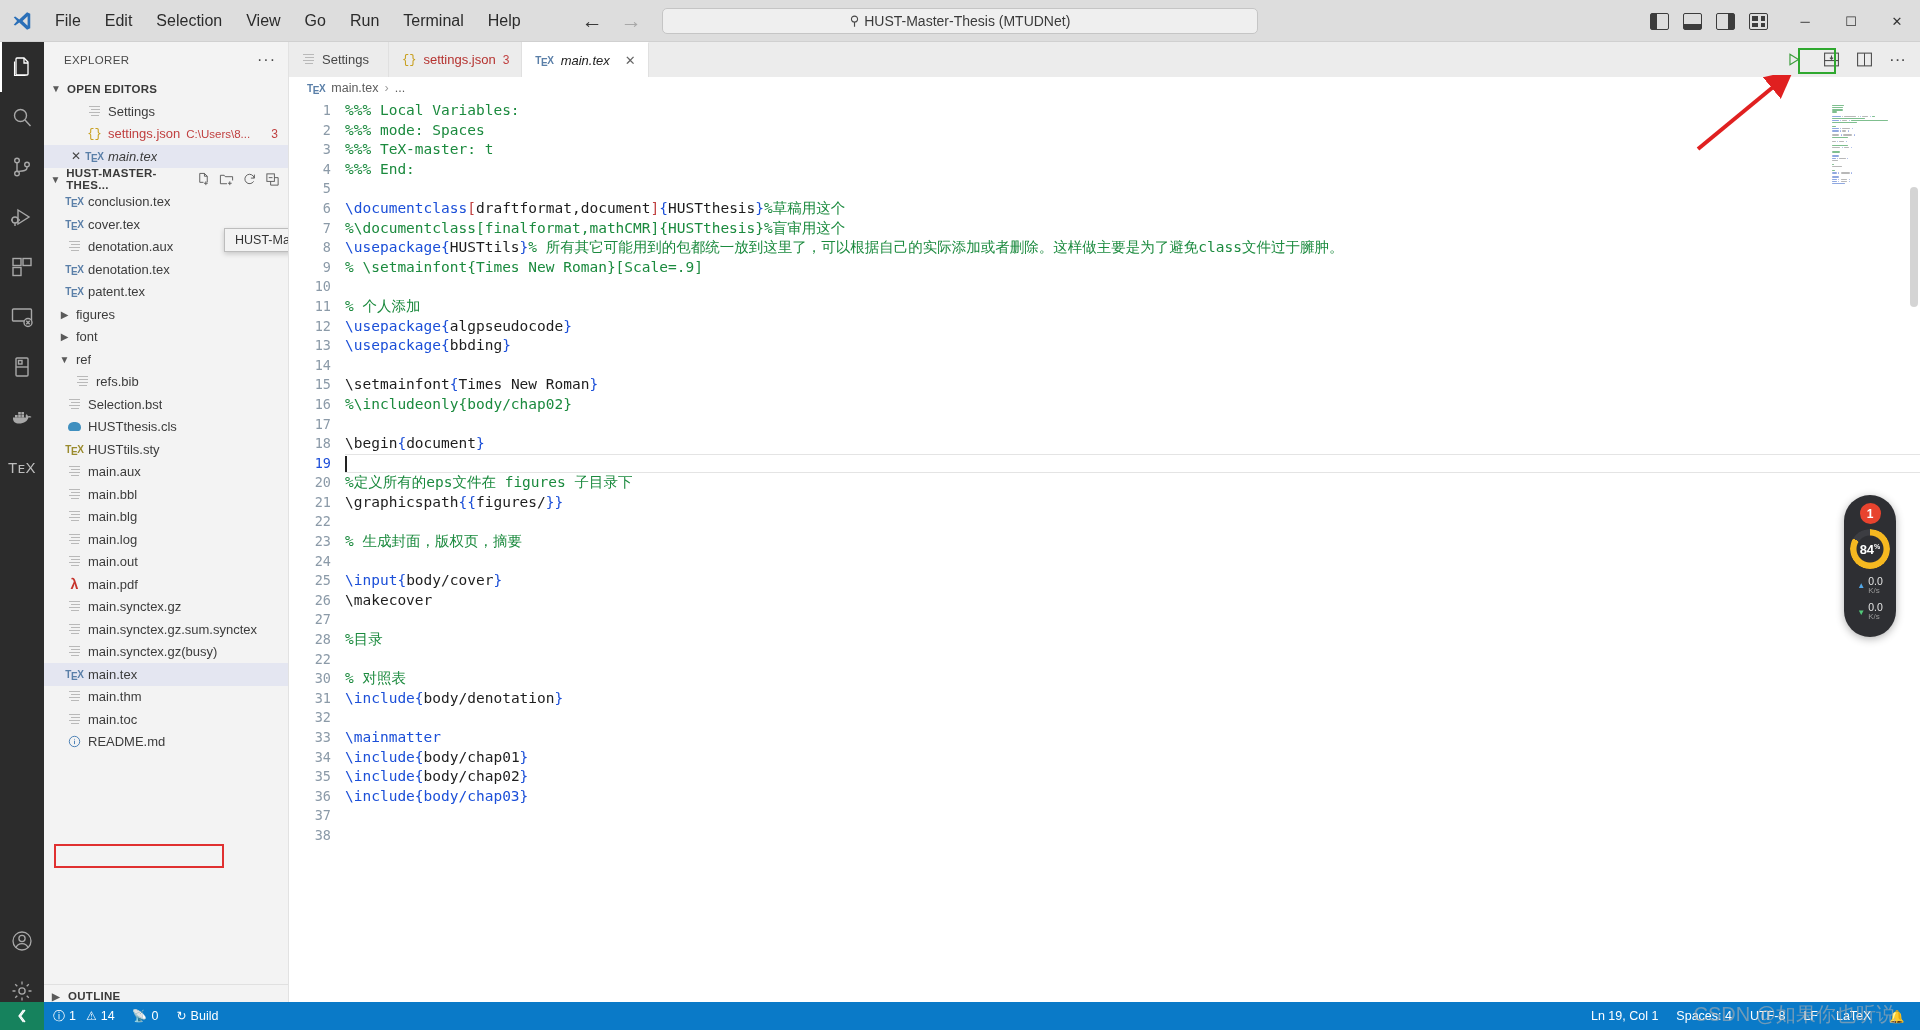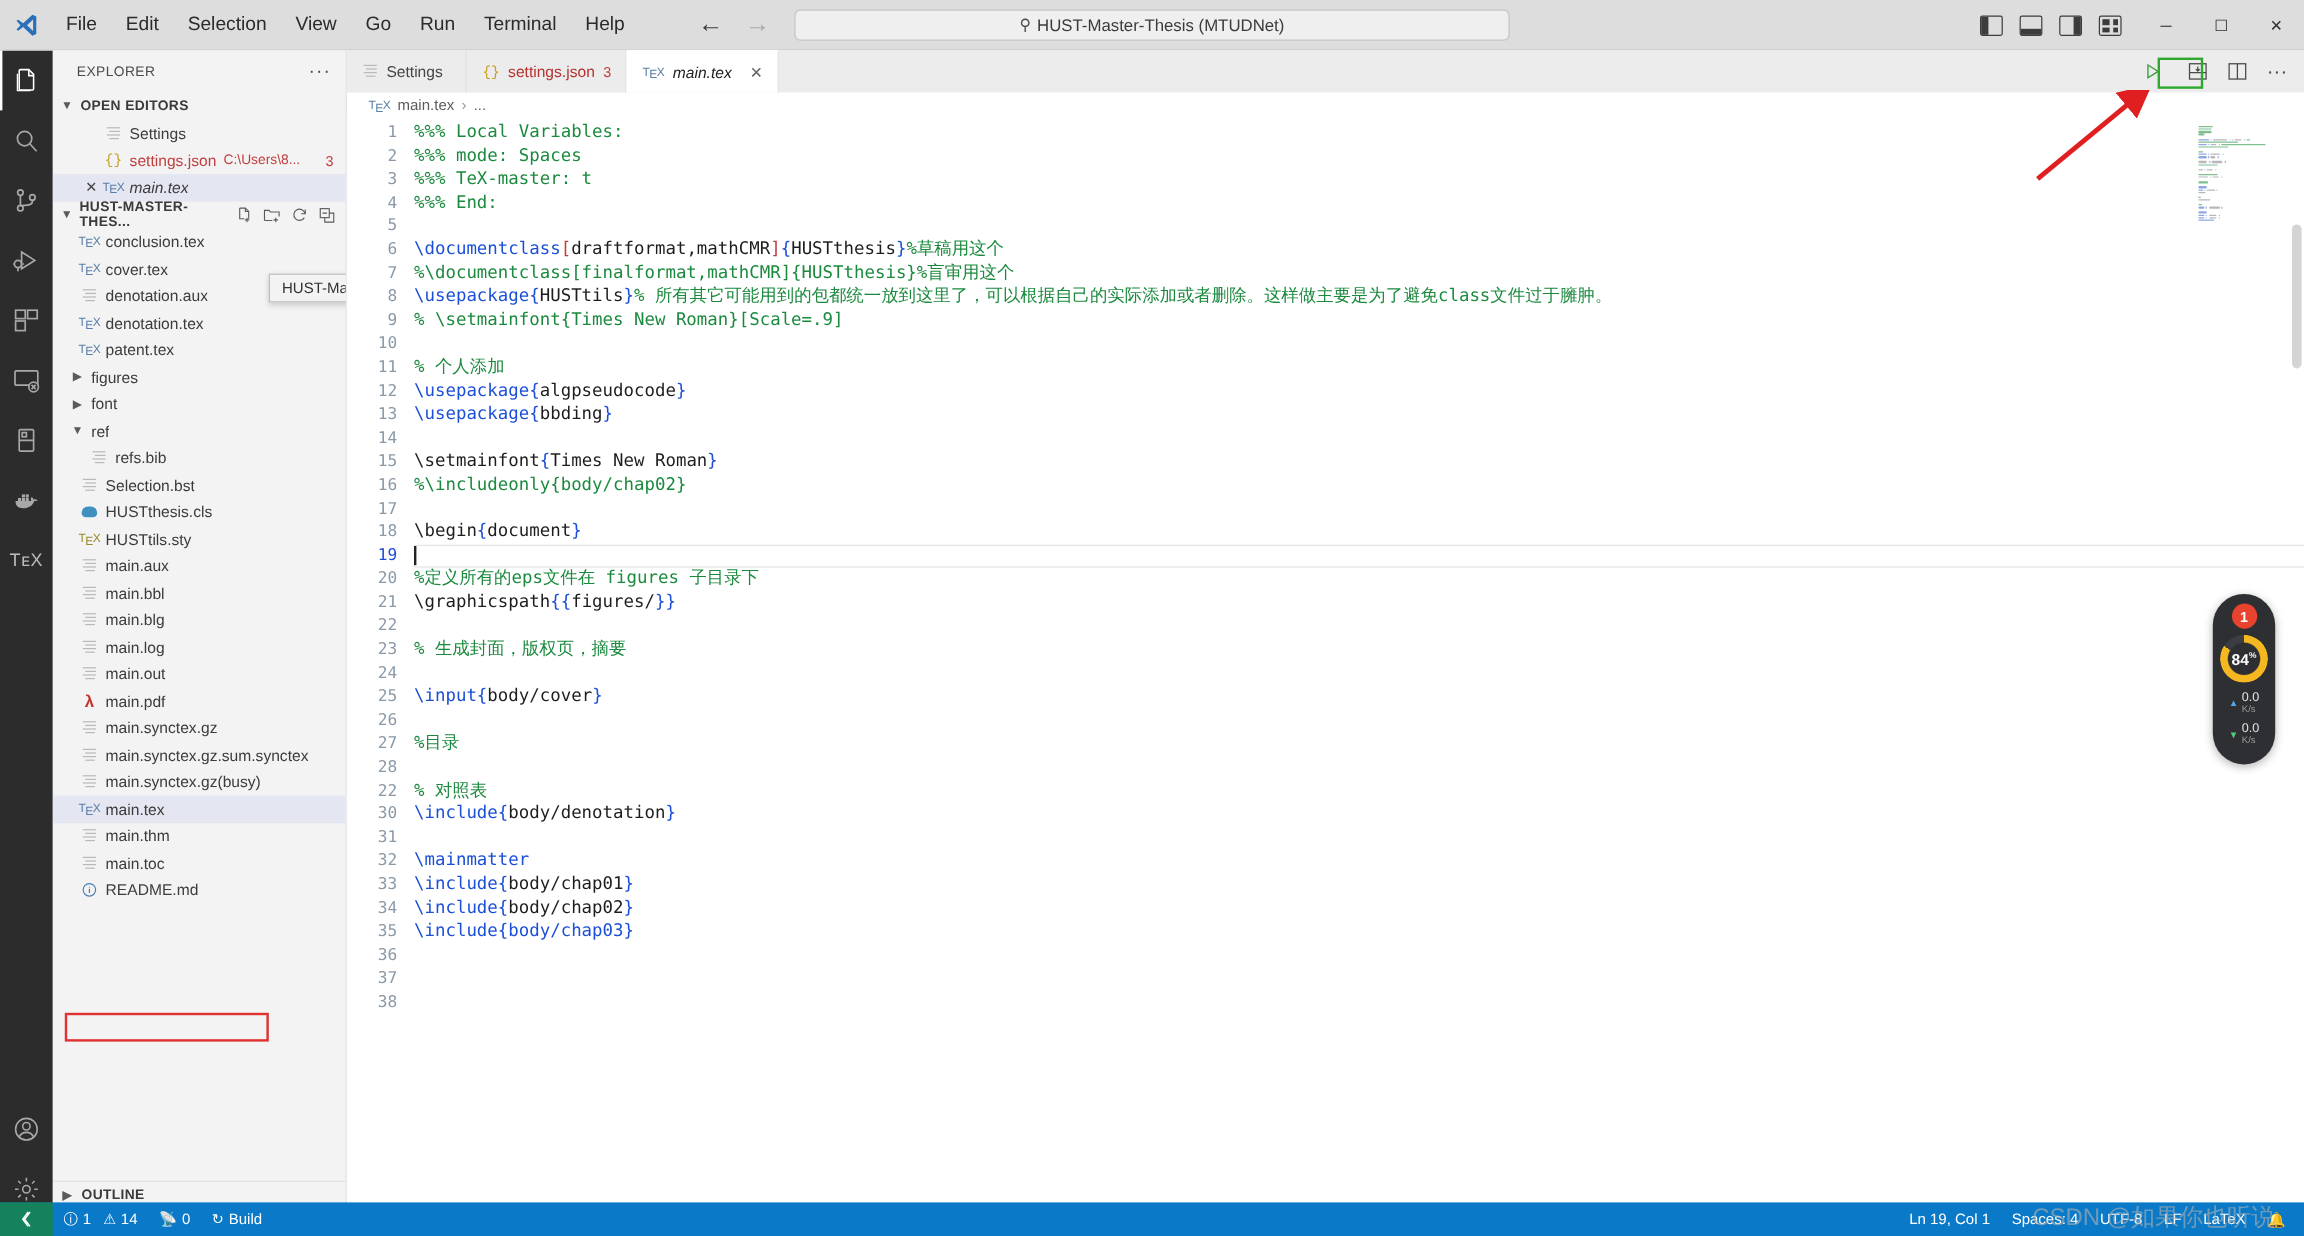--- a/index.html
+++ b/index.html
@@ -104,21 +104,21 @@
   }
   .row.selected { background: #e4e6f1; }
   .row .ico { width: 17px; height: 17px; flex: 0 0 17px; margin-right: 5px; display:flex; align-items:center; justify-content:center; }
   .row .txt { overflow: hidden; text-overflow: ellipsis; }
   .row .sub { color: #c04040; font-size: 11.5px; margin-left: 6px; }
   .row .badge { color: #c04040; font-size: 12px; margin-left: auto; padding-right: 6px; }
   .row .xclose { width: 20px; text-align:center; font-size: 12px; color: #444; flex:0 0 20px; }
   .row.italic .txt { font-style: italic; }
 
   
-  .texico { font-size: 10px; color: #5a7fa8; font-weight: 400; letter-spacing: -0.4px; }
+  .texico { font-size: 10px; color: #5a7fa8; font-weight: 700; letter-spacing: -0.4px; }
   .texico .e { position: relative; top: 2px; font-size: 10px; }
   .texico-y { color: #9a8b2e; }
   .lines-ico { width: 13px; height: 11px; display:block; position: relative; }
   .lines-ico::before {
     content:""; position:absolute; inset:0;
     background:
       linear-gradient(#b9b9b9,#b9b9b9) 1px 0/11px 1.4px no-repeat,
       linear-gradient(#b9b9b9,#b9b9b9) 3px 3px/9px 1.4px no-repeat,
       linear-gradient(#b9b9b9,#b9b9b9) 1px 6px/11px 1.4px no-repeat,
       linear-gradient(#b9b9b9,#b9b9b9) 3px 9px/8px 1.4px no-repeat;
@@ -703,40 +703,41 @@
           <div>36</div>
           <div>37</div>
           <div>38</div>
         </div>
       <div class="codelines" id="codelines">
           <div class="cl"><span class="cm">%%% Local Variables:</span></div>
           <div class="cl"><span class="cm">%%% mode: Spaces</span></div>
           <div class="cl"><span class="cm">%%% TeX-master: t</span></div>
           <div class="cl"><span class="cm">%%% End:</span></div>
           <div class="cl"><span class="pl"></span></div>
-          <div class="cl"><span class="kw">\documentclass</span><span class="brk">[</span><span class="pl">draftformat,mathCMR</span><span class="brk">]</span><span class="br">{</span><span class="pl">HUSTthesis</span><span class="br">}</span><span class="cm">%草稿用这个</span></div>
+          <div class="cl"><span class="kw">\documentclass</span><span class="brk">[</span><span class="pl">draftformat,document</span><span class="brk">]</span><span class="br">{</span><span class="pl">HUSTthesis</span><span class="br">}</span><span class="cm">%草稿用这个</span></div>
           <div class="cl"><span class="cm">%\documentclass[finalformat,mathCMR]{HUSTthesis}%盲审用这个</span></div>
           <div class="cl"><span class="kw">\usepackage</span><span class="br">{</span><span class="pl">HUSTtils</span><span class="br">}</span><span class="cm">% 所有其它可能用到的包都统一放到这里了，可以根据自己的实际添加或者删除。这样做主要是为了避免class文件过于臃肿。</span></div>
           <div class="cl"><span class="cm">% \setmainfont{Times New Roman}[Scale=.9]</span></div>
           <div class="cl"><span class="pl"></span></div>
           <div class="cl"><span class="cm">% 个人添加</span></div>
           <div class="cl"><span class="kw">\usepackage</span><span class="br">{</span><span class="pl">algpseudocode</span><span class="br">}</span></div>
           <div class="cl"><span class="kw">\usepackage</span><span class="br">{</span><span class="pl">bbding</span><span class="br">}</span></div>
           <div class="cl"><span class="pl"></span></div>
           <div class="cl"><span class="pl">\setmainfont</span><span class="br">{</span><span class="pl">Times New Roman</span><span class="br">}</span></div>
           <div class="cl"><span class="cm">%\includeonly{body/chap02}</span></div>
           <div class="cl"><span class="pl"></span></div>
           <div class="cl"><span class="pl">\begin</span><span class="br">{</span><span class="pl">document</span><span class="br">}</span></div>
           <div class="cl current"><span class="pl"></span><span class="cursor-caret"></span></div>
           <div class="cl"><span class="cm">%定义所有的eps文件在 figures 子目录下</span></div>
           <div class="cl"><span class="pl">\graphicspath</span><span class="br">{{</span><span class="pl">figures/</span><span class="br">}}</span></div>
           <div class="cl"><span class="pl"></span></div>
           <div class="cl"><span class="cm">% 生成封面，版权页，摘要</span></div>
           <div class="cl"><span class="pl"></span></div>
           <div class="cl"><span class="kw">\input</span><span class="br">{</span><span class="pl">body/cover</span><span class="br">}</span></div>
+          <div class="cl"><span class="pl">\makecover</span></div>
           <div class="cl"><span class="pl"></span></div>
           <div class="cl"><span class="cm">%目录</span></div>
           <div class="cl"><span class="pl"></span></div>
           <div class="cl"><span class="cm">% 对照表</span></div>
           <div class="cl"><span class="kw">\include</span><span class="br">{</span><span class="pl">body/denotation</span><span class="br">}</span></div>
           <div class="cl"><span class="pl"></span></div>
           <div class="cl"><span class="kw">\mainmatter</span></div>
           <div class="cl"><span class="kw">\include</span><span class="br">{</span><span class="pl">body/chap01</span><span class="br">}</span></div>
           <div class="cl"><span class="kw">\include</span><span class="br">{</span><span class="pl">body/chap02</span><span class="br">}</span></div>
           <div class="cl"><span class="kw">\include{body/chap03}</span></div>

